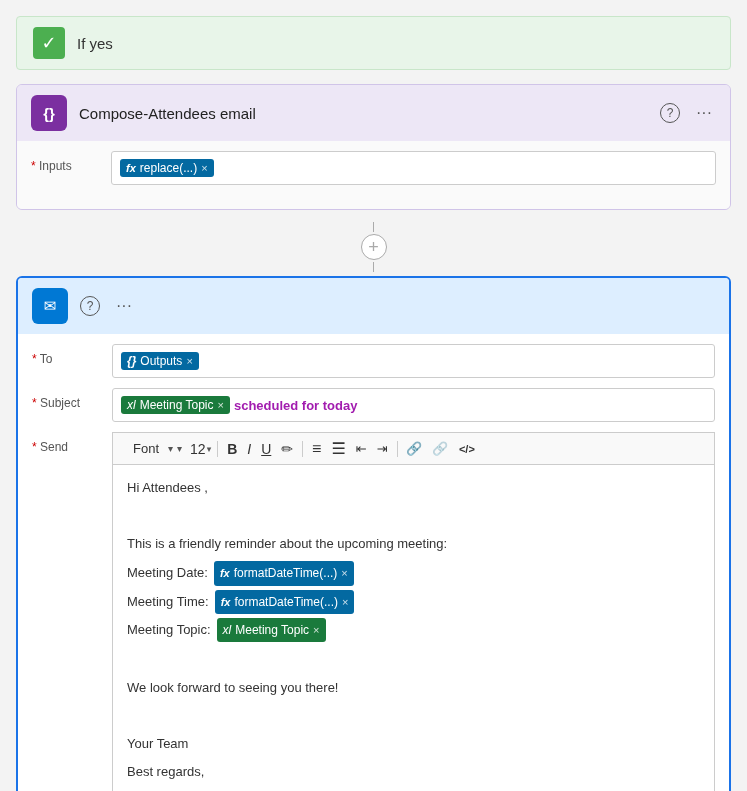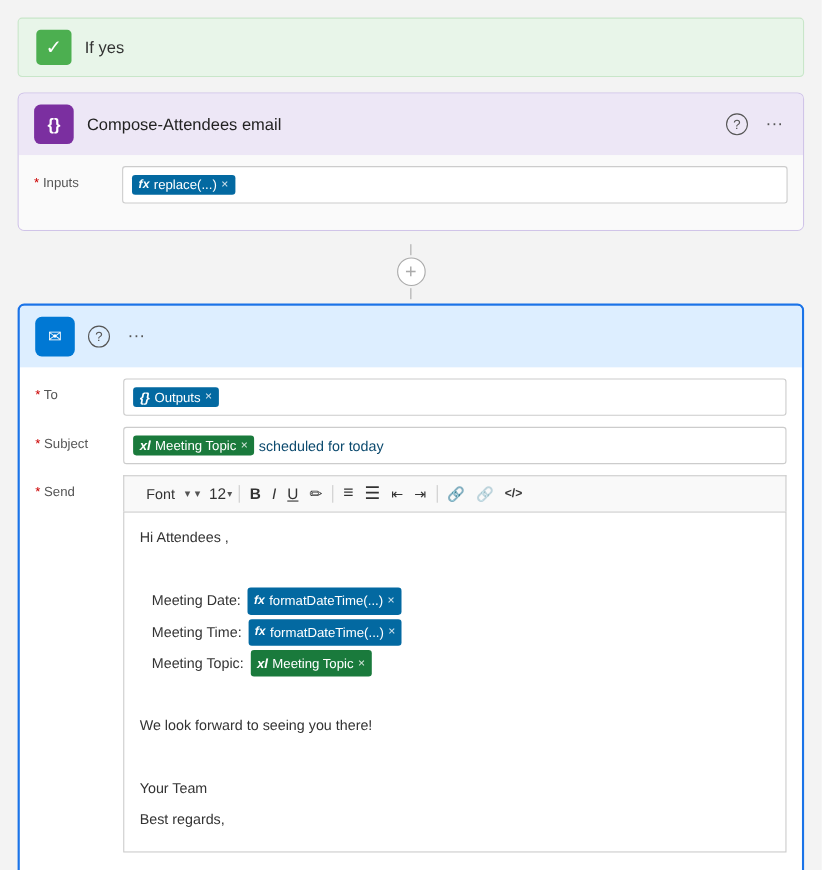--- a/index.html
+++ b/index.html
@@ -174,22 +174,23 @@
       font-size: 11px;
     }
     .tag-icon {
       font-size: 11px;
       font-style: italic;
       font-weight: bold;
     }
 
     
     .field-text {
-      color: #0c4a6e;
+      color: #a21caf;
       font-size: 13px;
+      font-weight: bold;
     }
 
     
     .body-section {
       flex: 1;
     }
     .body-toolbar {
       display: flex;
       align-items: center;
       border: 1px solid #ccc;
@@ -255,21 +256,20 @@
     }
     .body-line {
       margin-bottom: 6px;
     }
     .body-line-inline {
       display: flex;
       align-items: center;
       gap: 6px;
       margin-bottom: 4px;
       flex-wrap: wrap;
-      margin-left: 11px;
     }
     .body-line-label {
       font-size: 13px;
       color: #333;
     }
 
     
     .connector {
       display: flex;
       flex-direction: column;
@@ -299,21 +299,21 @@
     
     .fx-icon {
       font-style: italic;
       font-weight: bold;
       font-size: 11px;
     }
 
     
     .xl-icon {
       font-size: 12px;
-      font-weight: bold;
+      font-weight: normal;
     }
   </style>
 </head>
 <body>
 
 <div class="if-yes-bar">
   <div class="if-yes-check">✓</div>
   <span class="if-yes-label">If yes</span>
 </div>
 
@@ -419,20 +419,21 @@
           <button class="tb-btn" style="font-size:13px;">⇥</button>
           <div class="toolbar-sep"></div>
           <button class="tb-btn" style="font-size:13px;">🔗</button>
           <button class="tb-btn" style="font-size:13px;opacity:0.5;">🔗</button>
           <button class="tb-btn" style="font-size:11px;font-weight:bold;">&lt;/&gt;</button>
         </div>
 
         <div class="body-content">
           <div class="body-line">Hi Attendees ,</div>
           <div class="body-line">&nbsp;</div>
+          <div class="body-line">This is a friendly reminder about the upcoming meeting:</div>
           <div style="margin-bottom:6px;">
             <div class="body-line-inline">
               <span class="body-line-label">Meeting Date:</span>
               <span class="tag tag-purple">
                 <span class="tag-icon fx-icon">fx</span>
                 <span>formatDateTime(...)</span>
                 <span class="tag-x">×</span>
               </span>
             </div>
             <div class="body-line-inline">

